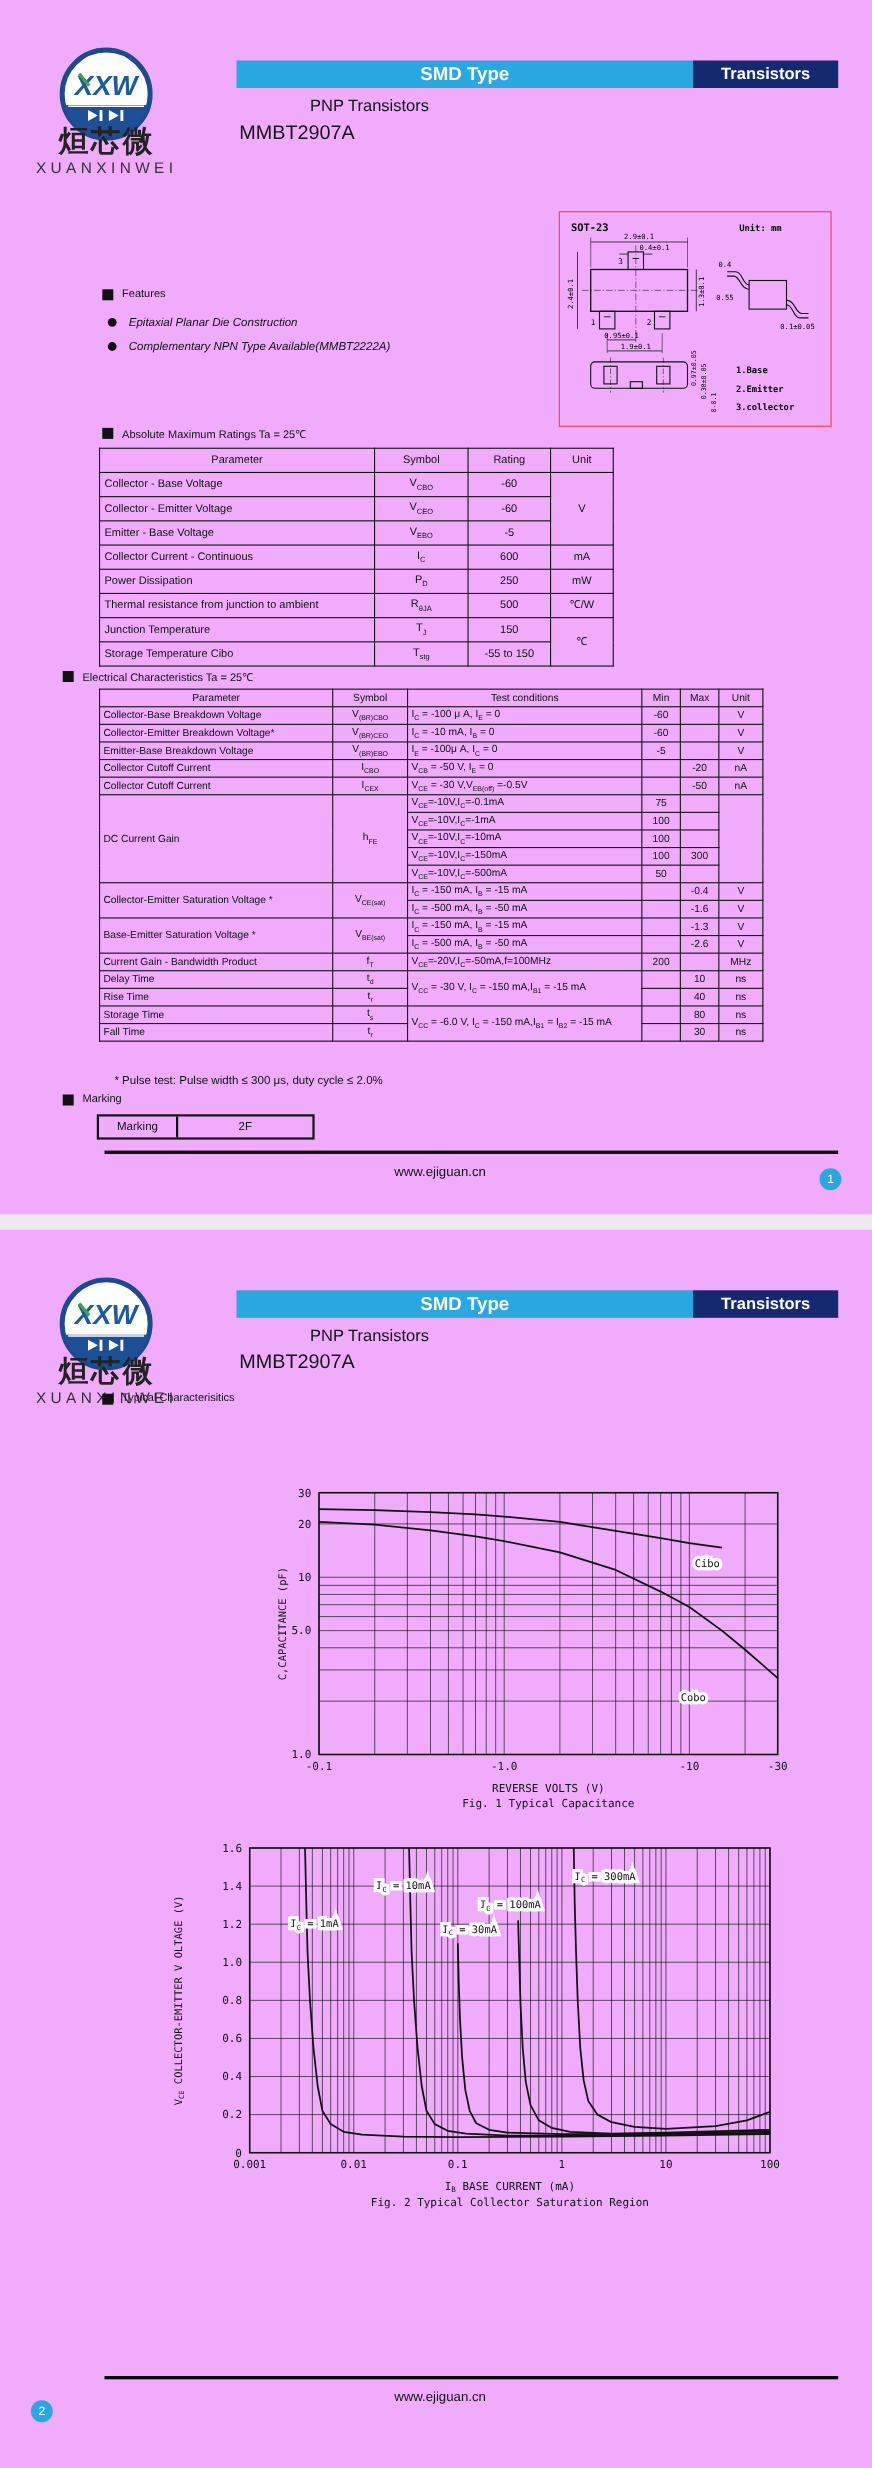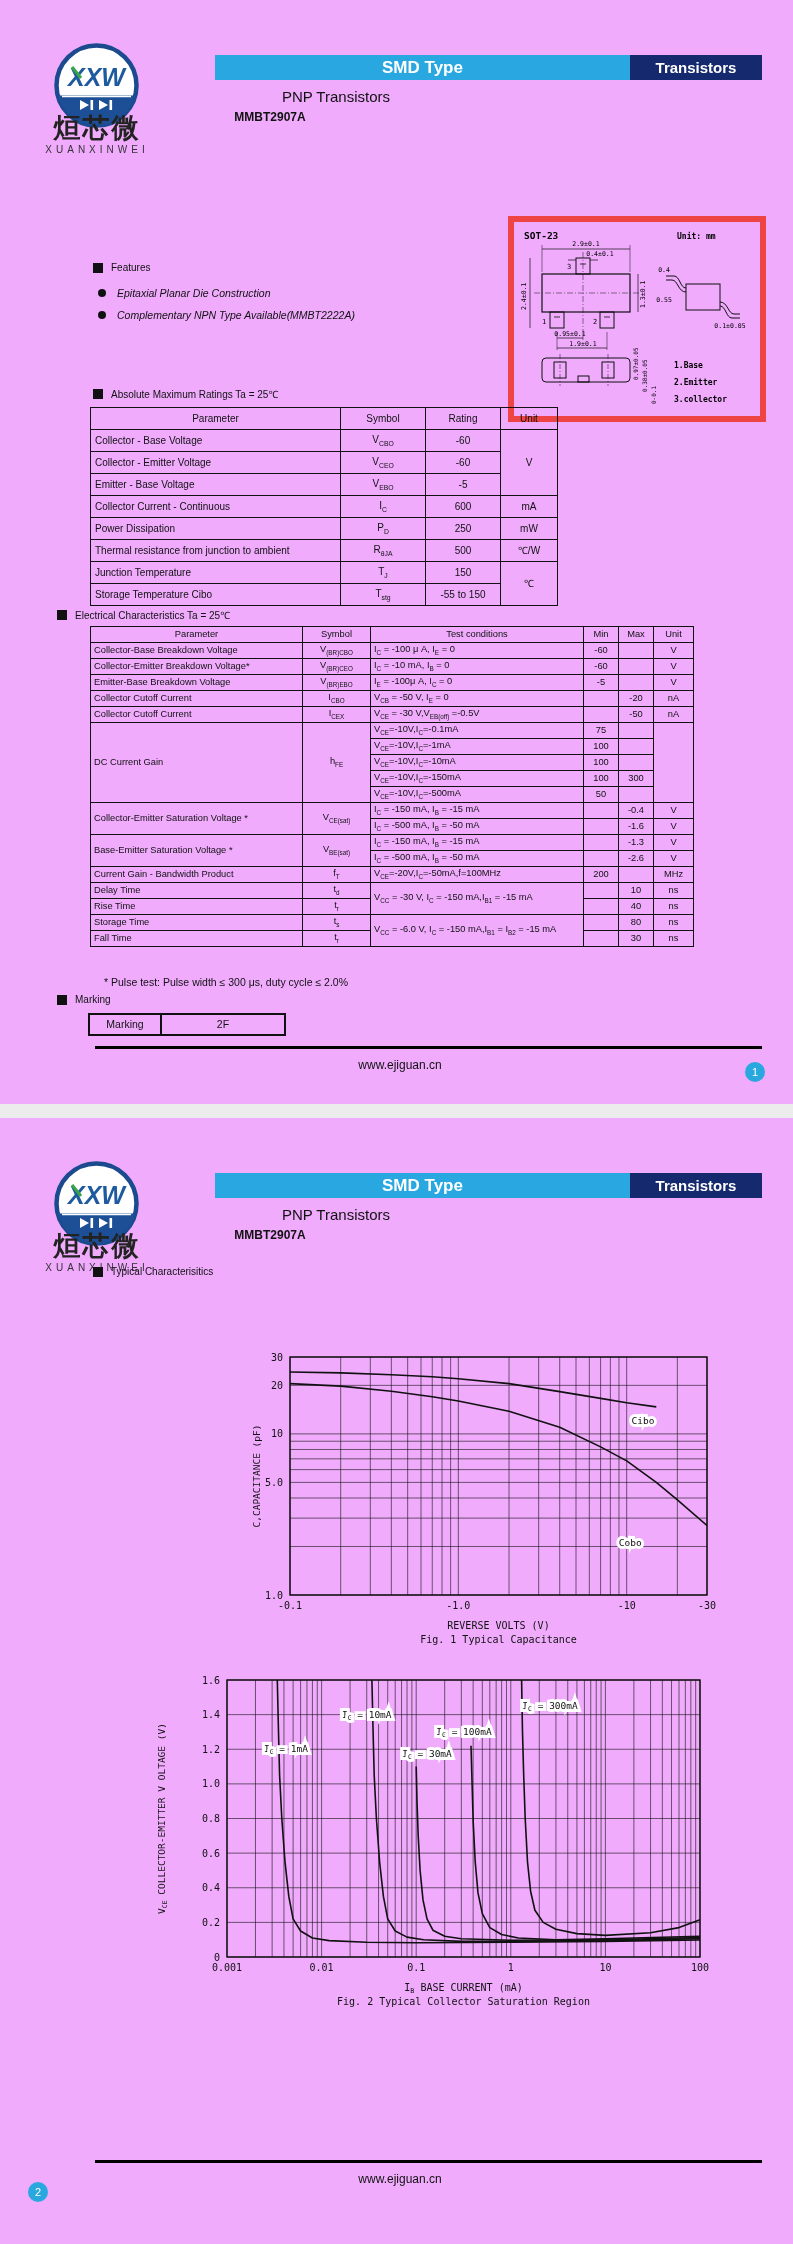--- a/index.html
+++ b/index.html
@@ -4,27 +4,27 @@
 <style>
   html,body{margin:0;padding:0;}
   body{width:793px;background:#ececec;font-family:"Liberation Sans",sans-serif;color:#111;}
   .page{position:relative;width:793px;background:#f0abfc;overflow:hidden;}
   #page1{height:1104px;margin-bottom:14px;}
   #page2{height:1126px;}
   .abs{position:absolute;}
 
   
   .logo-cn{left:28px;top:110px;width:138px;text-align:center;font-size:27px;font-weight:bold;letter-spacing:2px;color:#222;}
-  .logo-en{left:28px;top:144px;width:138px;text-align:center;font-size:10px;letter-spacing:4px;color:#333;}
+  .logo-en{left:28px;top:144px;width:138px;text-align:center;font-size:14px;letter-spacing:4px;color:#333;}
   .bar-light{left:215px;top:55px;width:415px;height:25px;background:#29a7e0;color:#fff;
              font-size:17px;font-weight:bold;text-align:center;line-height:25px;}
   .bar-dark{left:630px;top:55px;width:132px;height:25px;background:#15296e;color:#fff;
             font-size:15px;font-weight:bold;text-align:center;line-height:25px;}
   .title1{left:150px;top:88px;width:240px;text-align:right;font-size:15px;font-weight:normal;}
-  .title2{left:150px;top:110px;width:240px;text-align:center;font-size:12px;font-weight:bold;}
+  .title2{left:150px;top:110px;width:240px;text-align:center;font-size:18px;font-weight:normal;}
 
   
   .sec-h{display:flex;align-items:center;gap:8px;font-size:10px;color:#111;}
   .sq{width:10px;height:10px;background:#111;flex:0 0 auto;}
   .feat-item{display:flex;align-items:center;gap:11px;font-size:10.5px;font-style:italic;}
   .fdot{width:8px;height:8px;border-radius:50%;background:#111;flex:0 0 auto;}
 
   
   table{border-collapse:collapse;table-layout:fixed;}
   td{border:1.6px solid #111;font-size:10px;padding:0 4px;text-align:center;height:21px;line-height:1.15;}
@@ -39,21 +39,21 @@
   .mark-cell{font-size:10.5px;text-align:center;line-height:19px;height:19px;}
   .mark-cell.a{width:70px;border-right:2px solid #111;}
   .mark-cell.b{width:122px;}
 
   
   .footer-line{height:3px;background:#000;}
   .url{width:300px;text-align:center;font-size:12px;color:#111;}
   .pagedot{width:20px;height:20px;border-radius:50%;background:#29a8e0;color:#fff;font-size:11px;
            display:flex;align-items:center;justify-content:center;}
 
-  .pkg-box{border:6px solid #ef4444;margin-top:24px;}
+  .pkg-box{border:1px solid #ef4444;}
   svg text{font-family:"DejaVu Sans Mono",monospace;}
 </style>
 </head>
 <body>
 
 <div class="page" id="page1">
 
   <svg class="abs" style="left:52px;top:41px" width="89" height="89" viewBox="0 0 89 89">
     <circle cx="44.5" cy="44.5" r="40" fill="#fff" stroke="#1b4a8f" stroke-width="4.5"></circle>
     <path d="M 5.8,54.5 A 40 40 0 0 0 83.2,54.5 Z" fill="#1d4f96"></path>

